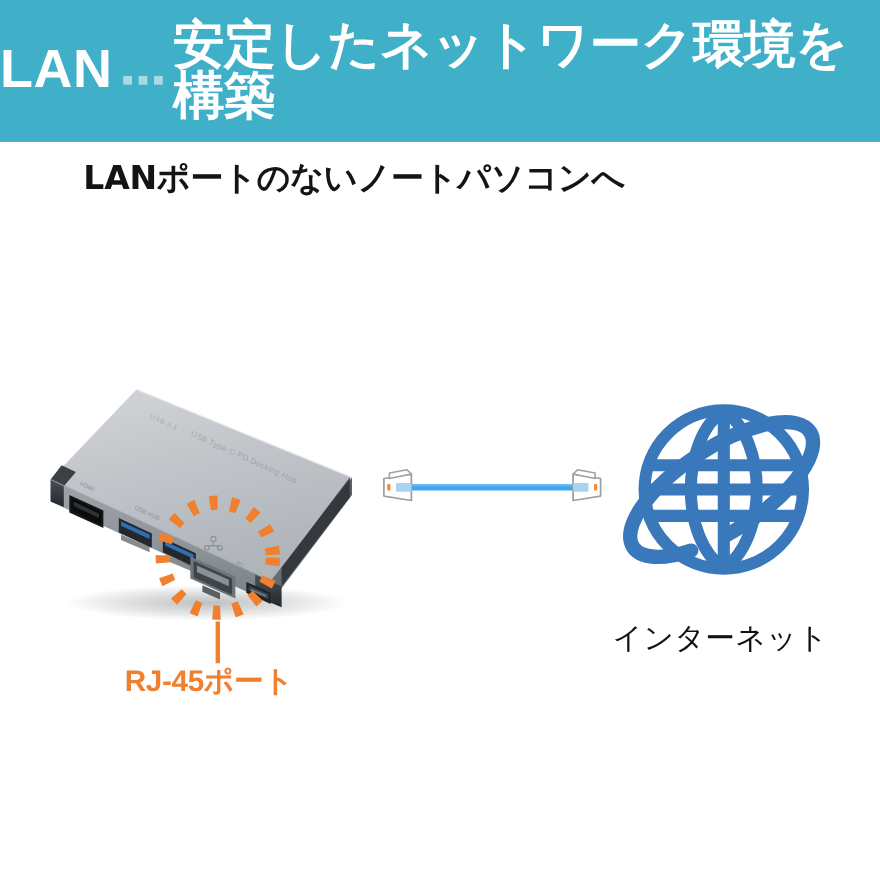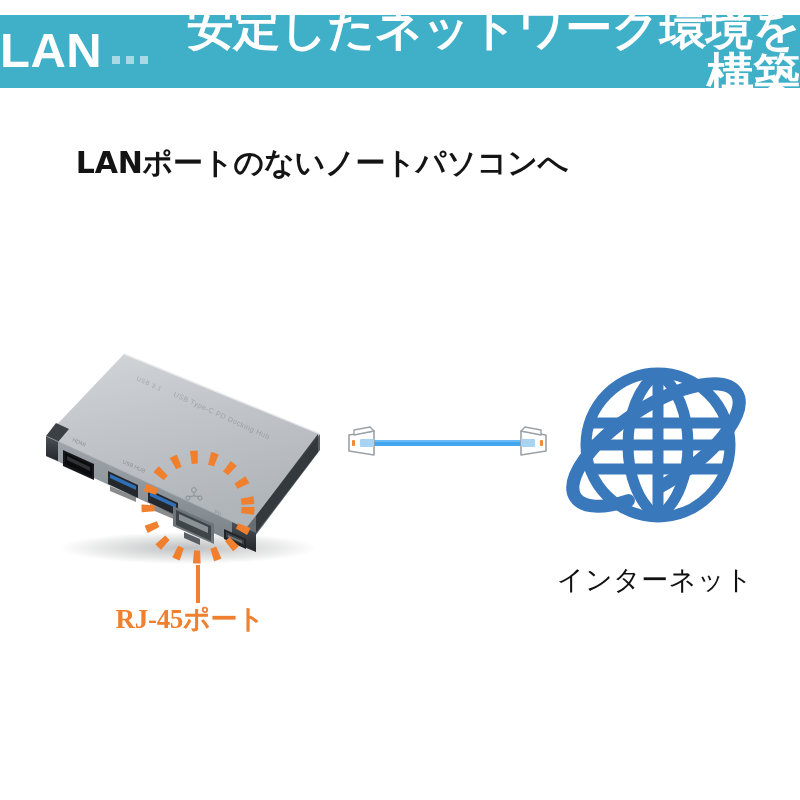--- a/index.html
+++ b/index.html
@@ -15,23 +15,23 @@
     width: 800px;
     height: 800px;
     overflow: hidden;
     background: #ffffff;
   }
 
   
   .banner {
     position: absolute;
     left: 0;
-    top: 15px;
+    top: 0;
     width: 800px;
-    height: 73px;
+    height: 129px;
     background: #3fb0c7;
     display: flex;
     align-items: center;
     justify-content: center;
   }
   .banner-inner {
     display: flex;
     align-items: center;
     transform: translateY(-1px);
   }
@@ -56,21 +56,20 @@
     height: 8px;
     background: #a9d9e4;
   }
   .banner-jp {
     color: #ffffff;
     font-size: 47px;
     font-weight: bold;
     line-height: 1;
     letter-spacing: -0.5px;
     font-family: "DejaVu Sans", "Liberation Sans", sans-serif;
-    text-align: right;
   }
 
   
   .subtitle {
     position: absolute;
     left: 0;
     top: 142px;
     width: 644px;
     text-align: center;
     color: #141414;
@@ -101,21 +100,21 @@
   .callout-label {
     position: absolute;
     left: 0px;
     top: 601px;
     width: 380px;
     text-align: center;
     color: #f07f2e;
     font-size: 27px;
     font-weight: bold;
     letter-spacing: -0.3px;
-    font-family: Liberation Serif, serif;
+    font-family: Liberation Sans, sans-serif;
   }
 
   
   .cable-stage {
     position: absolute;
     left: 340px;
     top: 418px;
     width: 215px;
     height: 50px;
   }

